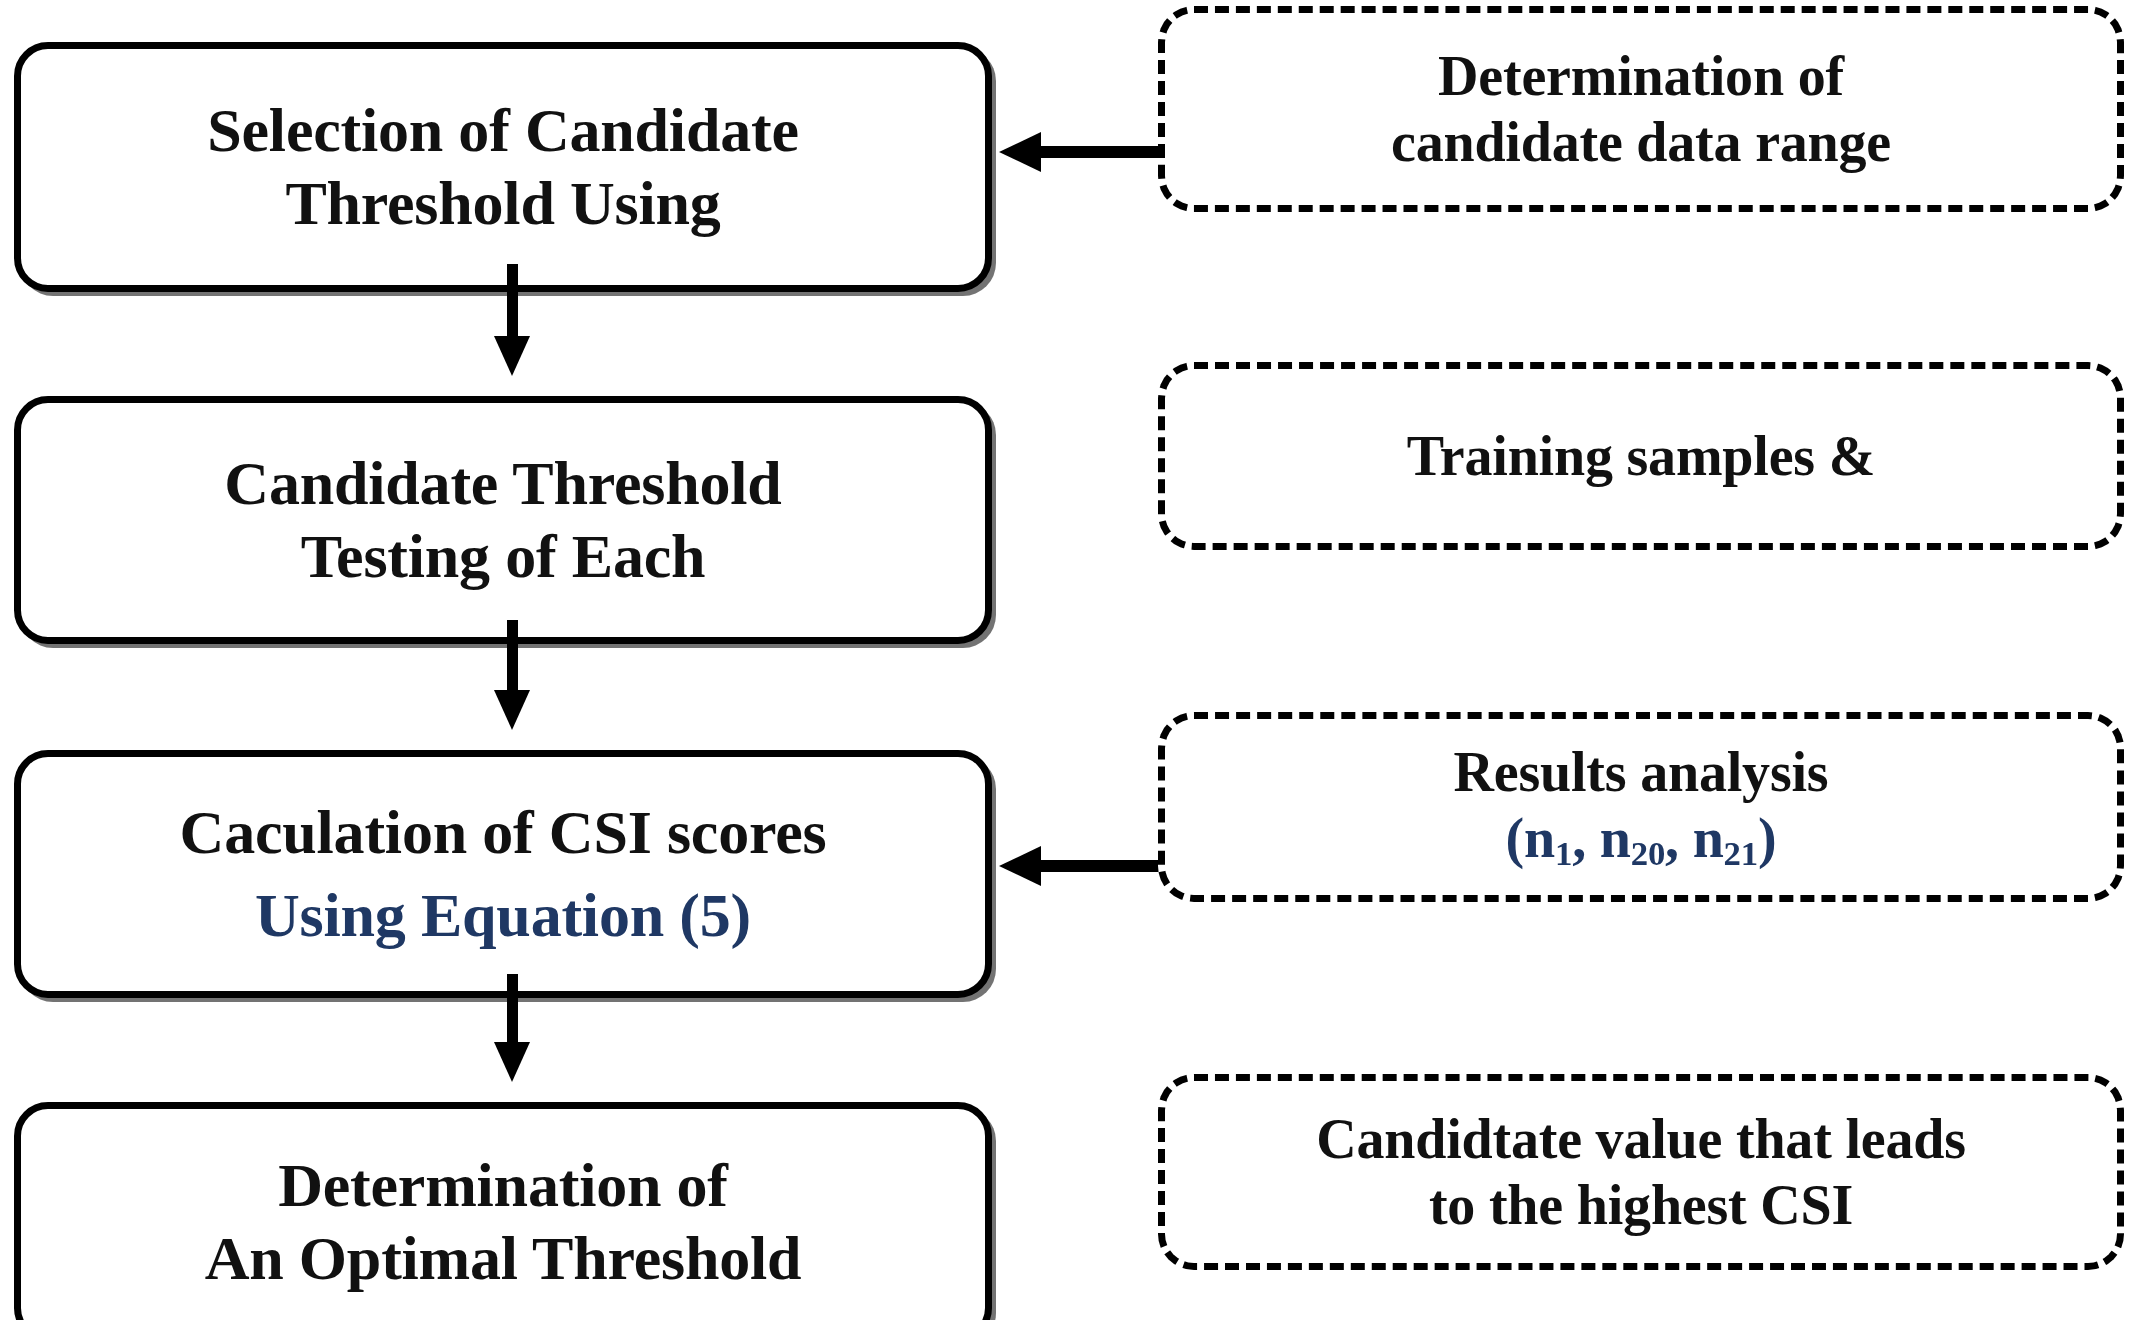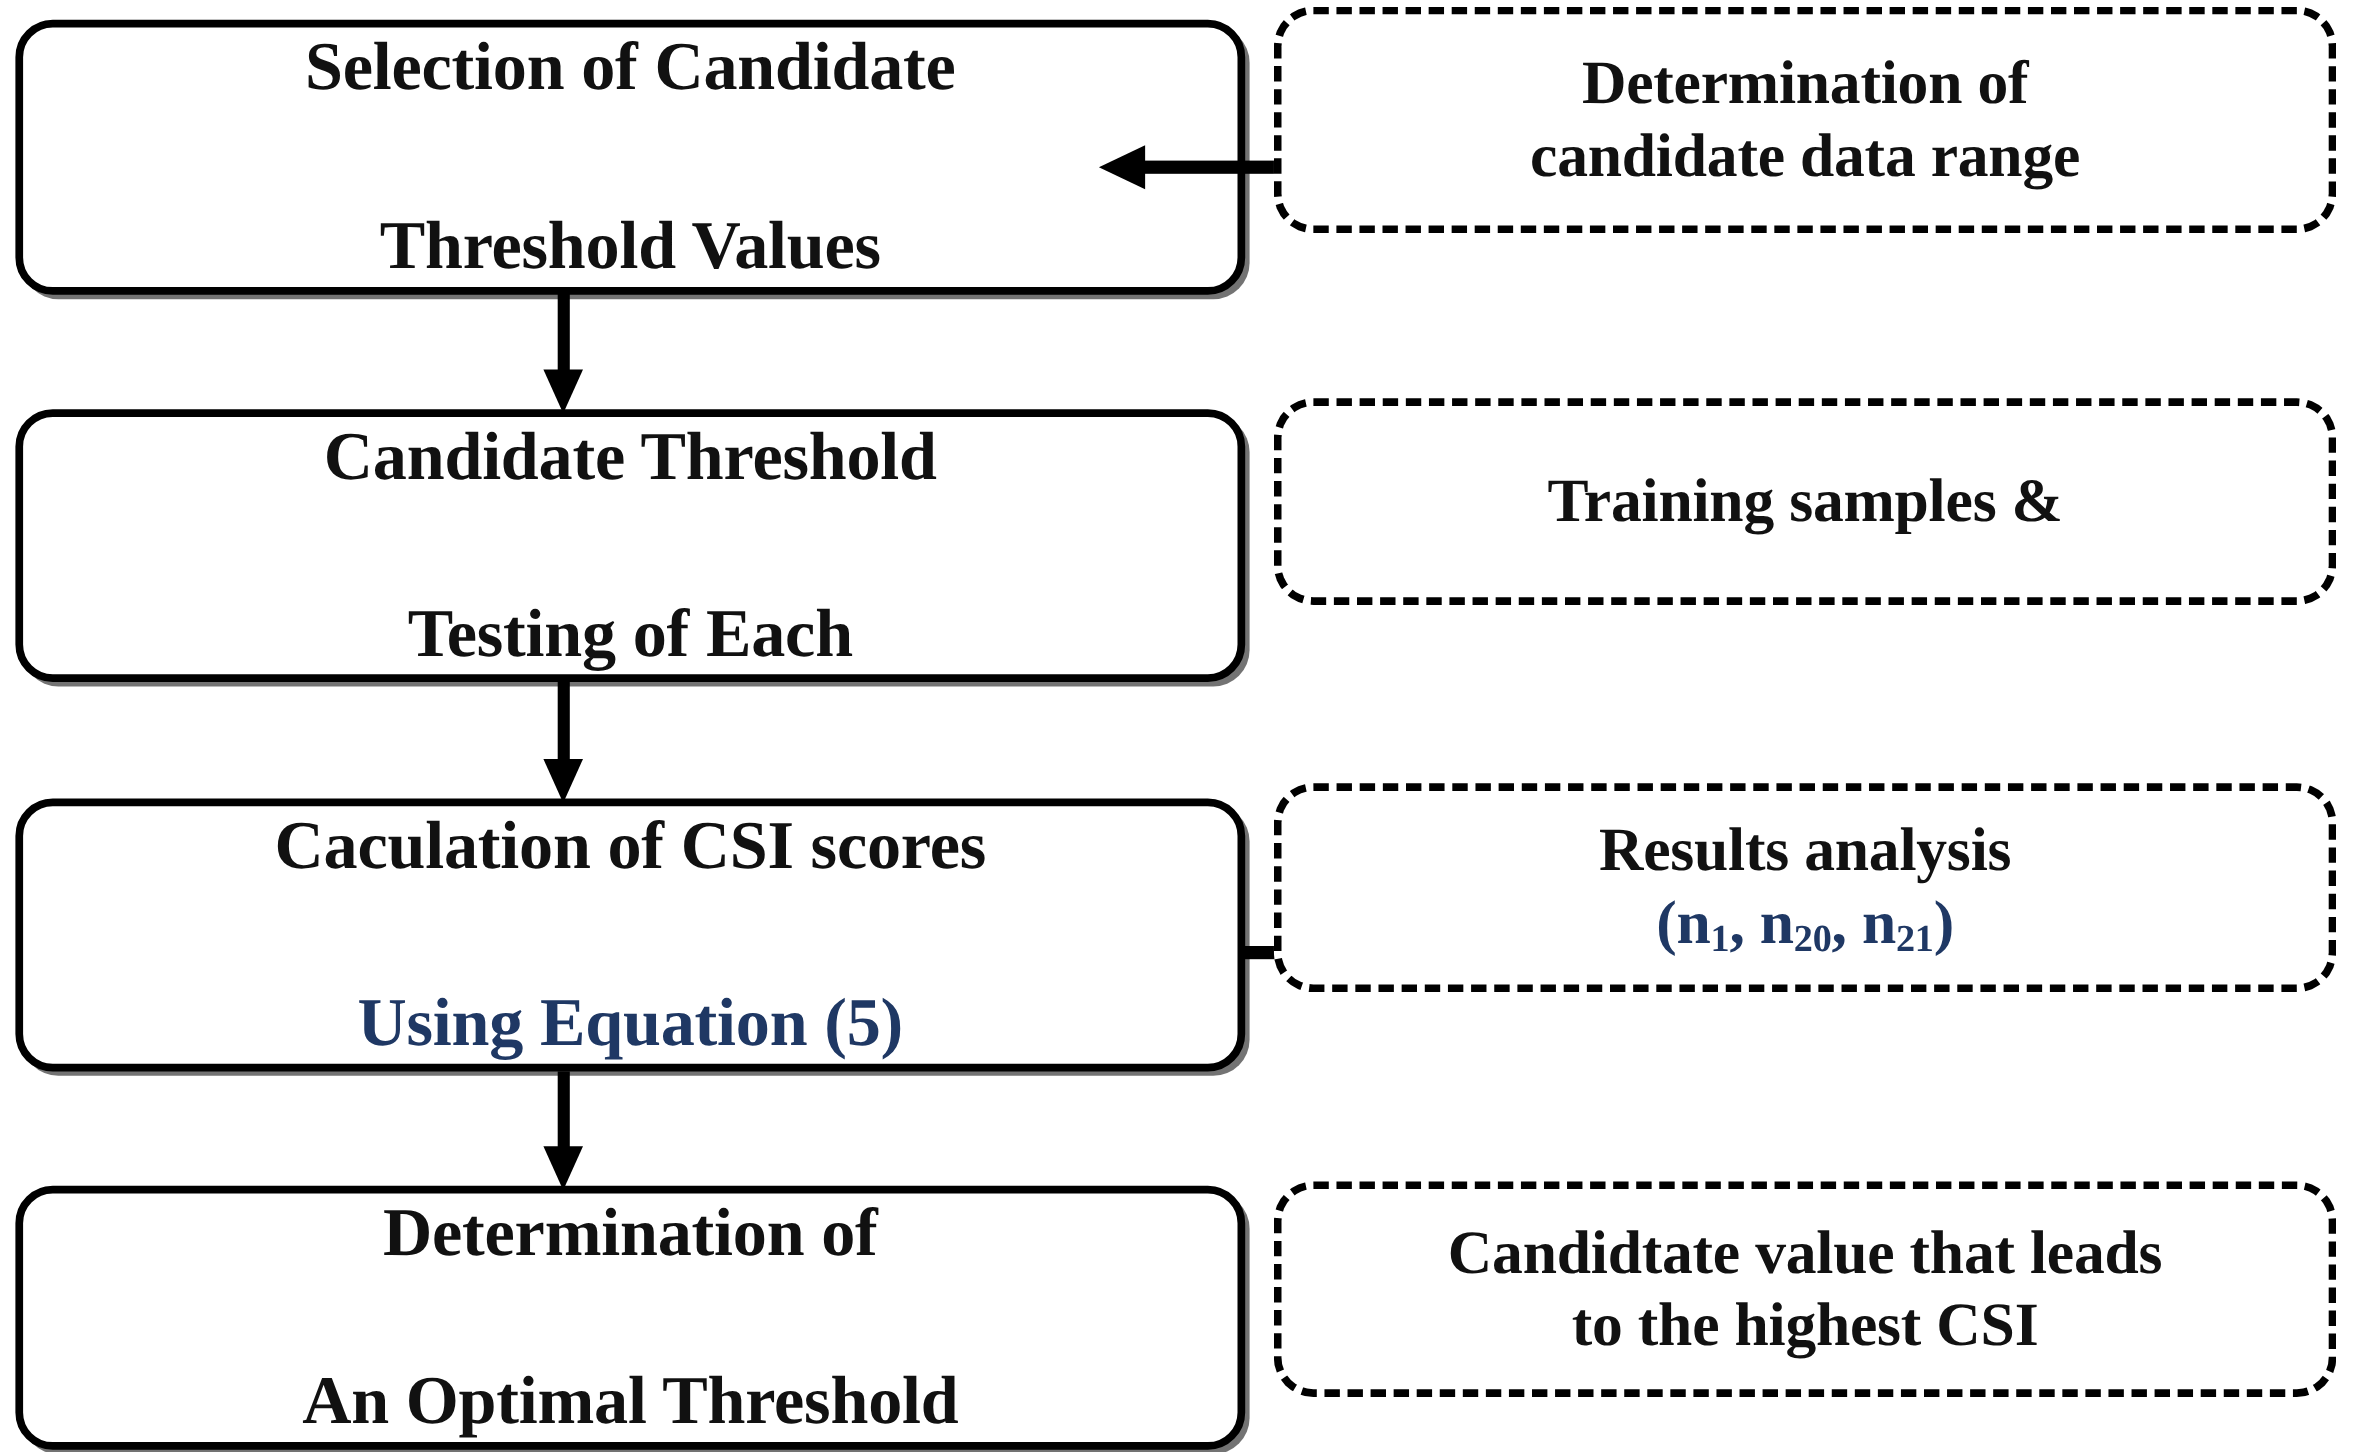--- a/index.html
+++ b/index.html
@@ -26,31 +26,32 @@
   }
   .row-0 { top: 14px;   height: 258px; }
   .row-1 { top: 372px;  height: 252px; }
   .row-2 { top: 726px;  height: 252px; }
   .row-3 { top: 1078px; height: 242px; }
 
   
   .proc-box {
     position: absolute;
     left: 14px;
-    width: 1118px;
+    width: 978px;
     box-sizing: border-box;
     border: 7px solid #000000;
     border-radius: 34px;
     background: #ffffff;
     display: flex;
     flex-direction: column;
     align-items: center;
-    justify-content: space-between;
+    justify-content: center;
     text-align: center;
     box-shadow: 5px 5px 0 -1px rgba(0,0,0,0.55);
+    margin-top: 24px;
   }
   .row-0 .proc-box { top: 4px;  height: 250px; }
   .row-1 .proc-box { top: 0px;  height: 248px; }
   .row-2 .proc-box { top: 0px;  height: 248px; gap: 10px; }
   .row-3 .proc-box { top: 0px;  height: 240px; }
 
   
   .note-box {
     position: absolute;
     left: 1158px;
@@ -146,21 +147,21 @@
 </style>
 </head>
 <body>
 
 <div id="canvas">
 
   <div class="row row-0">
 
     <div class="proc-box">
       <span class="line">Selection of Candidate</span>
-      <span class="line">Threshold Values</span>
+      <span class="line">Threshold Using</span>
     </div>
 
     <div class="h-arrow ha-0">
       <span class="shaft"></span>
       <span class="head"></span>
     </div>
 
     <div class="note-box">
       <span class="line">Determination of</span>
       <span class="line">candidate data range</span>

